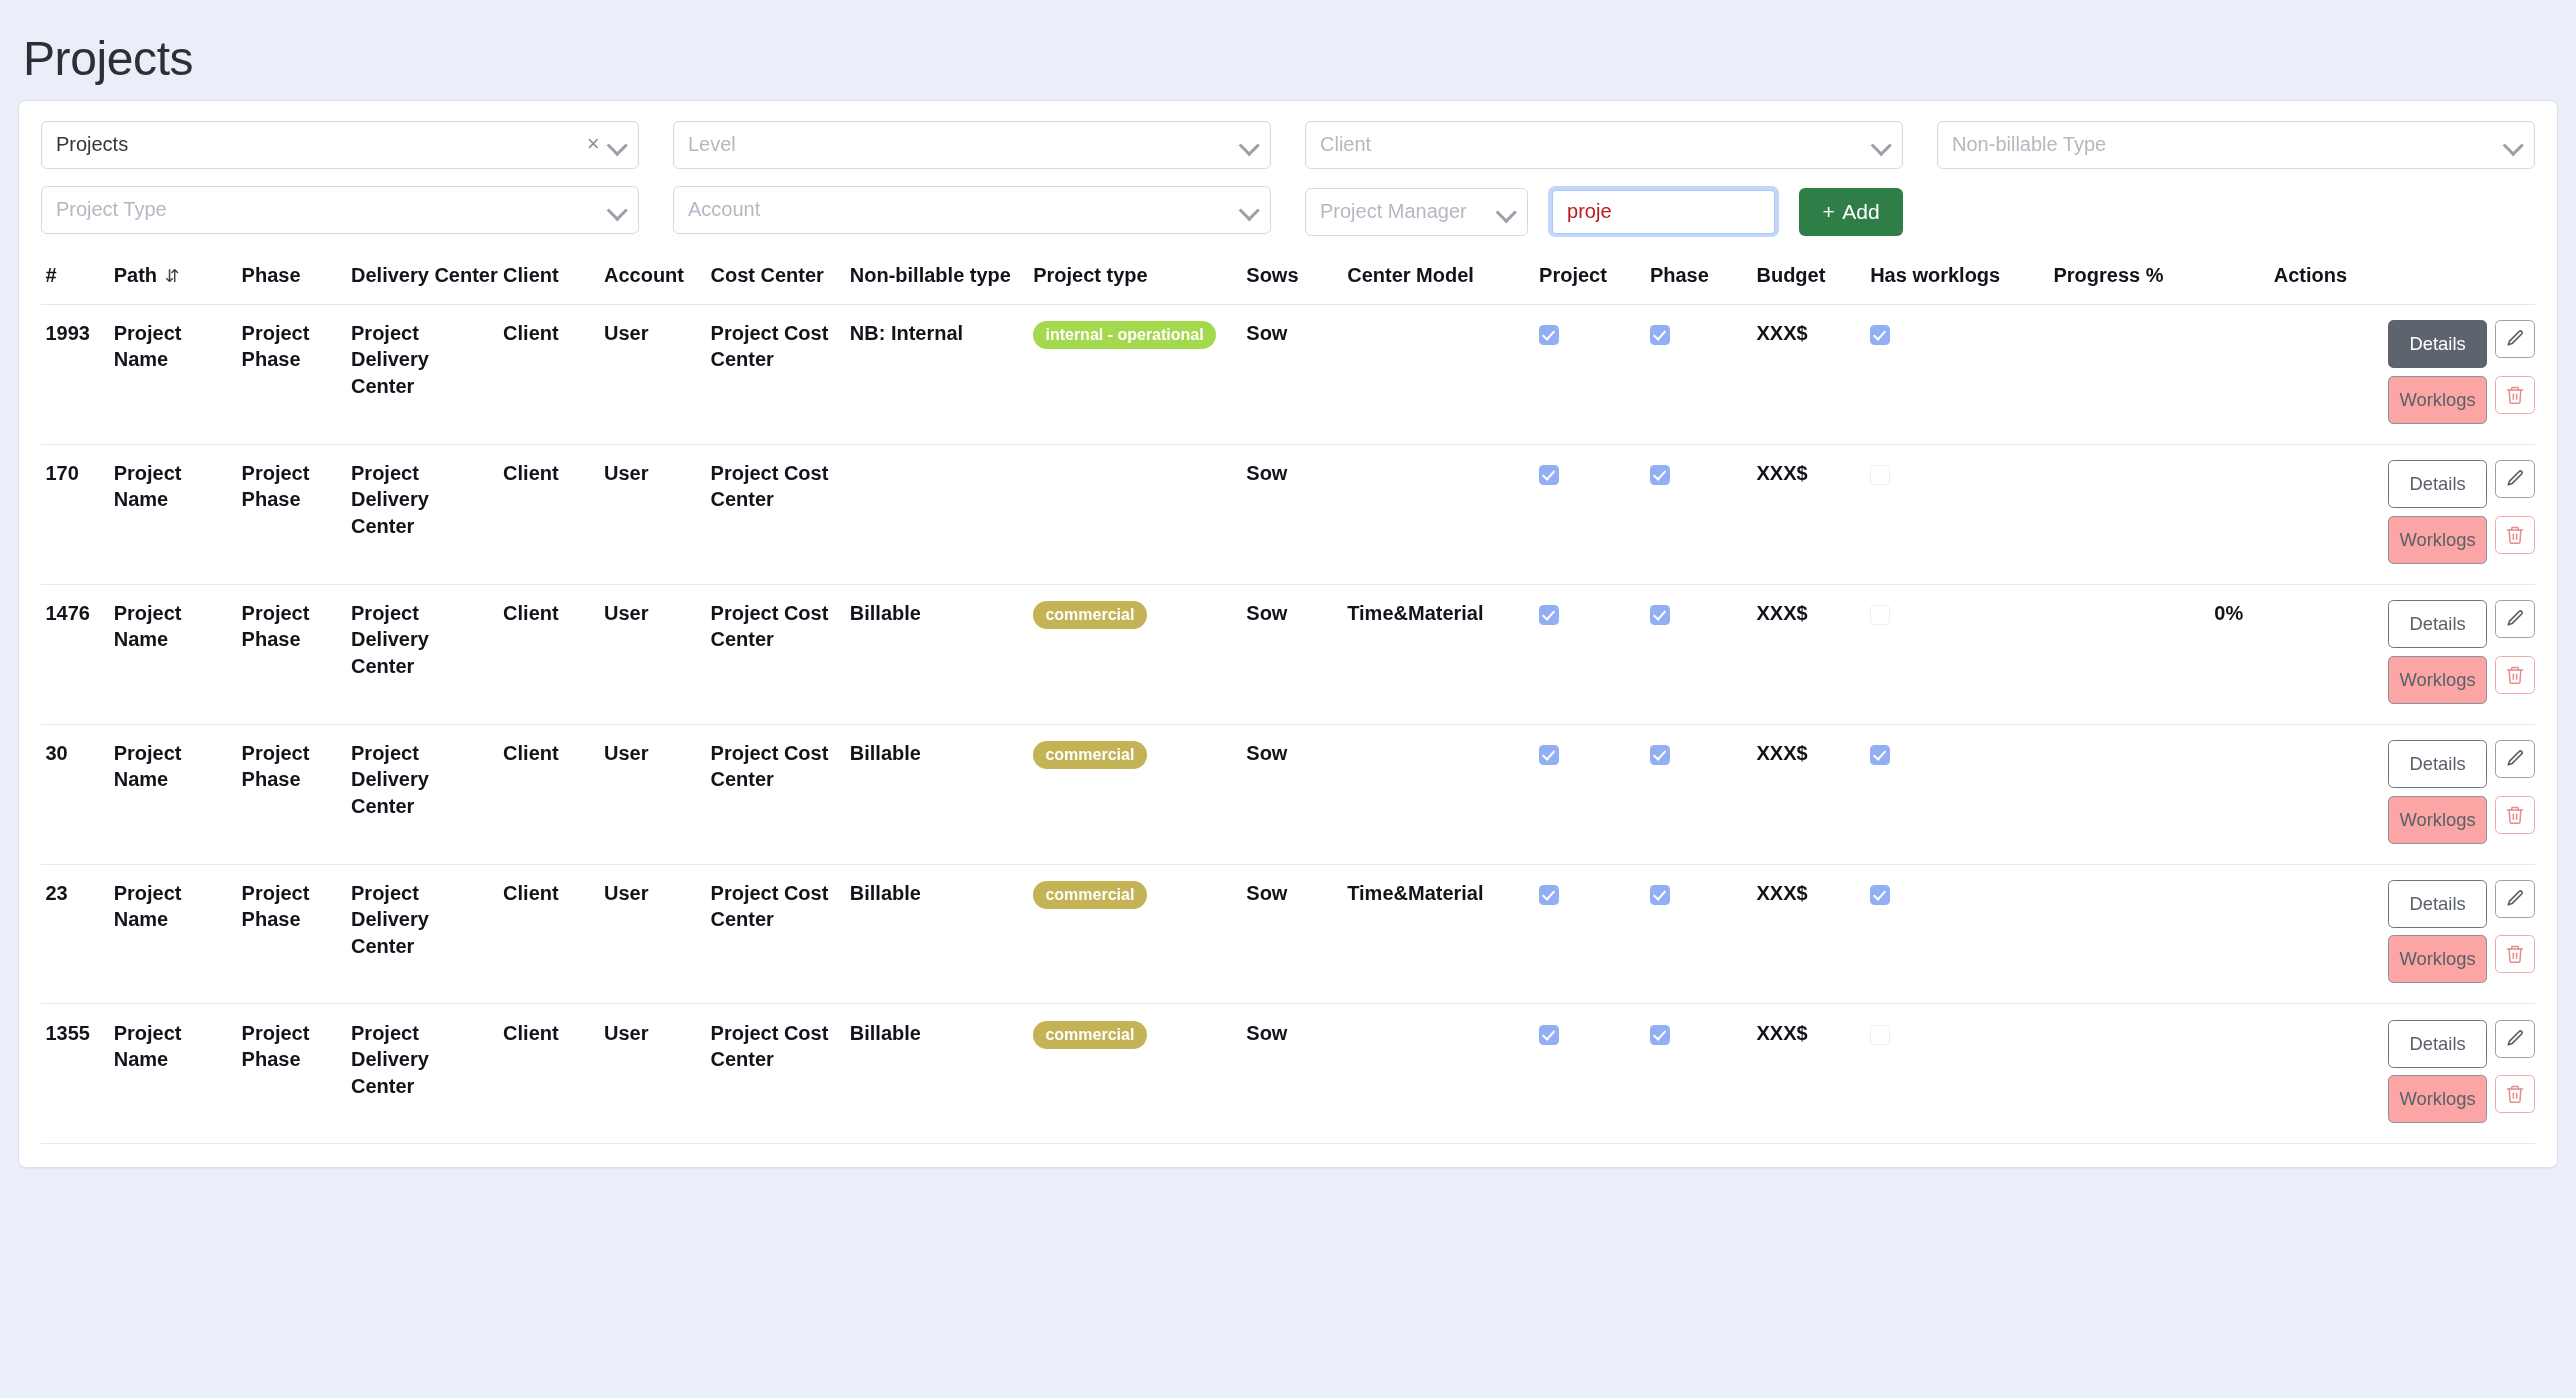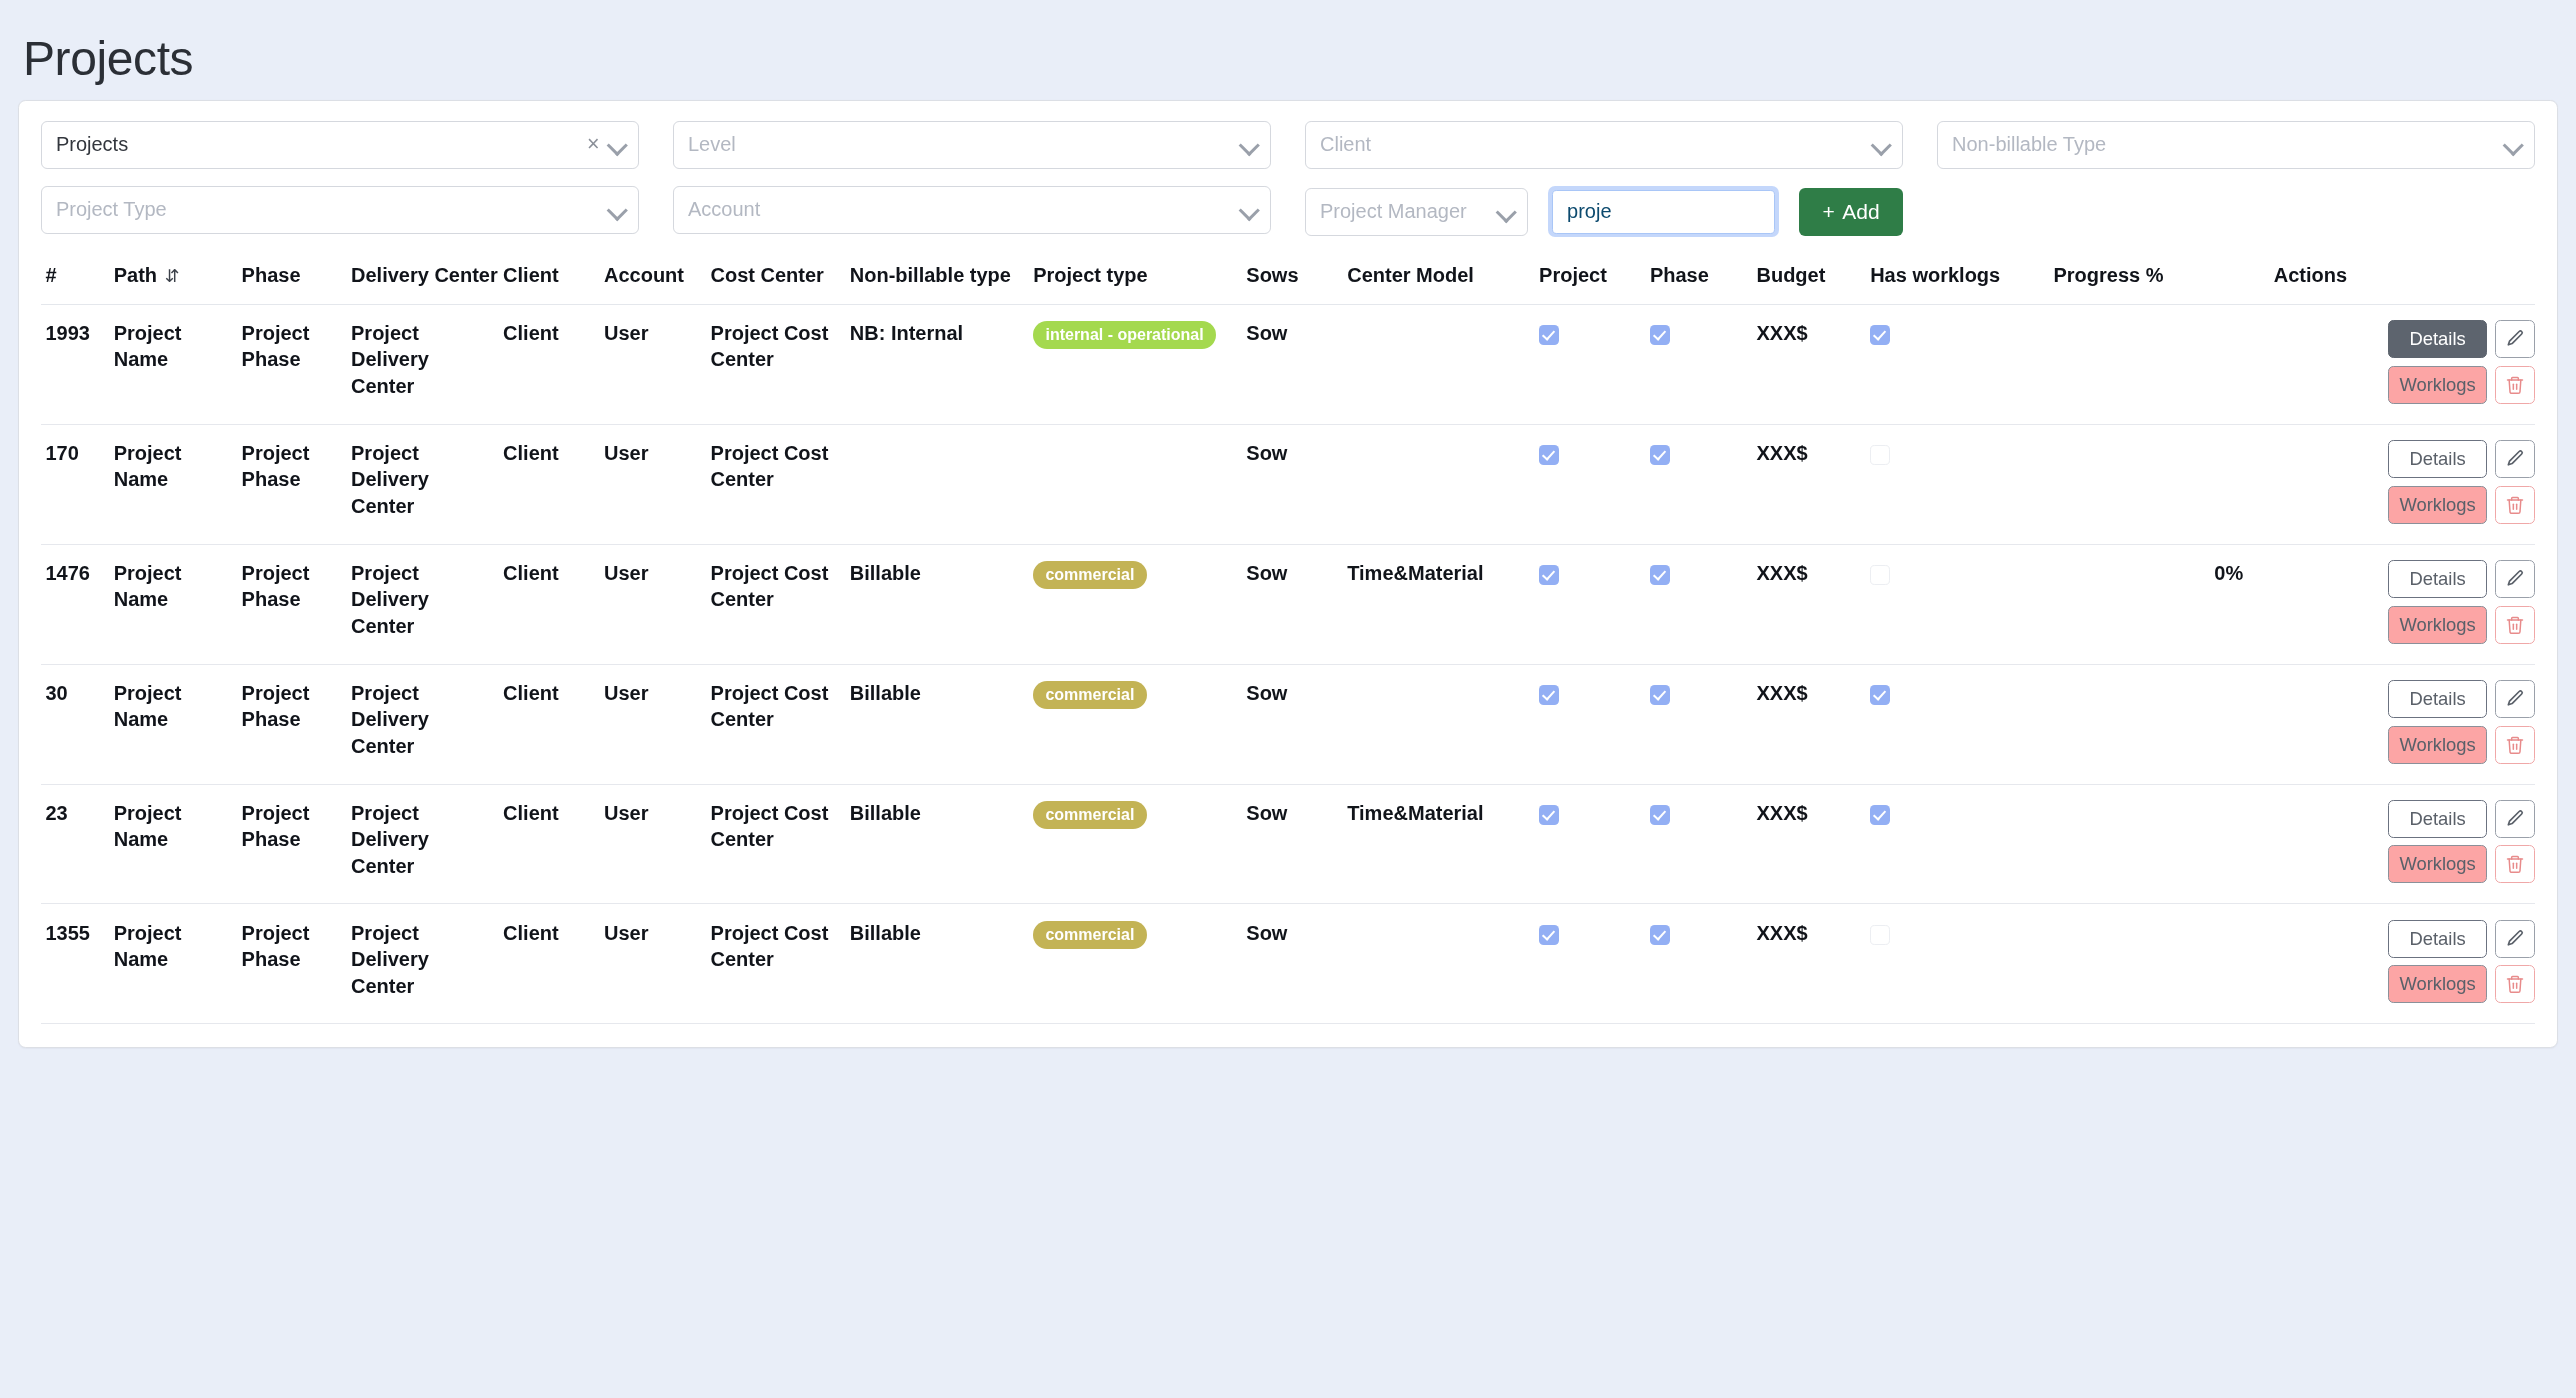--- a/index.html
+++ b/index.html
@@ -94,21 +94,21 @@
     padding: 3.8px;
     background: #c4d7fb;
   }
   .search-input {
     width: 100%;
     height: 44px;
     border: 0.8px solid #a9c6f7;
     border-radius: 4.6px;
     background: #fff;
     font-size: 20px;
-    color: #0c4a6e;
+    color: #b91c1c;
     padding: 0 14px;
     font-family: "Liberation Sans", sans-serif;
     outline: none;
   }
   .search-input::placeholder { color: #b3b8c2; }
 
   .add-btn {
     height: 48px;
     min-width: 104px;
     background: #2f7d47;
@@ -222,21 +222,21 @@
   
   .actions-cell { padding-right: 0 !important; }
   .actions-grid {
     display: grid;
     grid-template-columns: auto auto;
     gap: 7.7px;
     justify-content: end;
     align-items: start;
   }
   .btn-details, .btn-worklogs {
-    height: 38px;
+    height: 48px;
     min-width: 94px;
     border-radius: 5.4px;
     font-size: 18.4px;
     font-family: "Liberation Sans", sans-serif;
     font-weight: 400;
     display: inline-flex;
     align-items: center;
     justify-content: center;
     cursor: pointer;
     padding: 0 10.7px;

